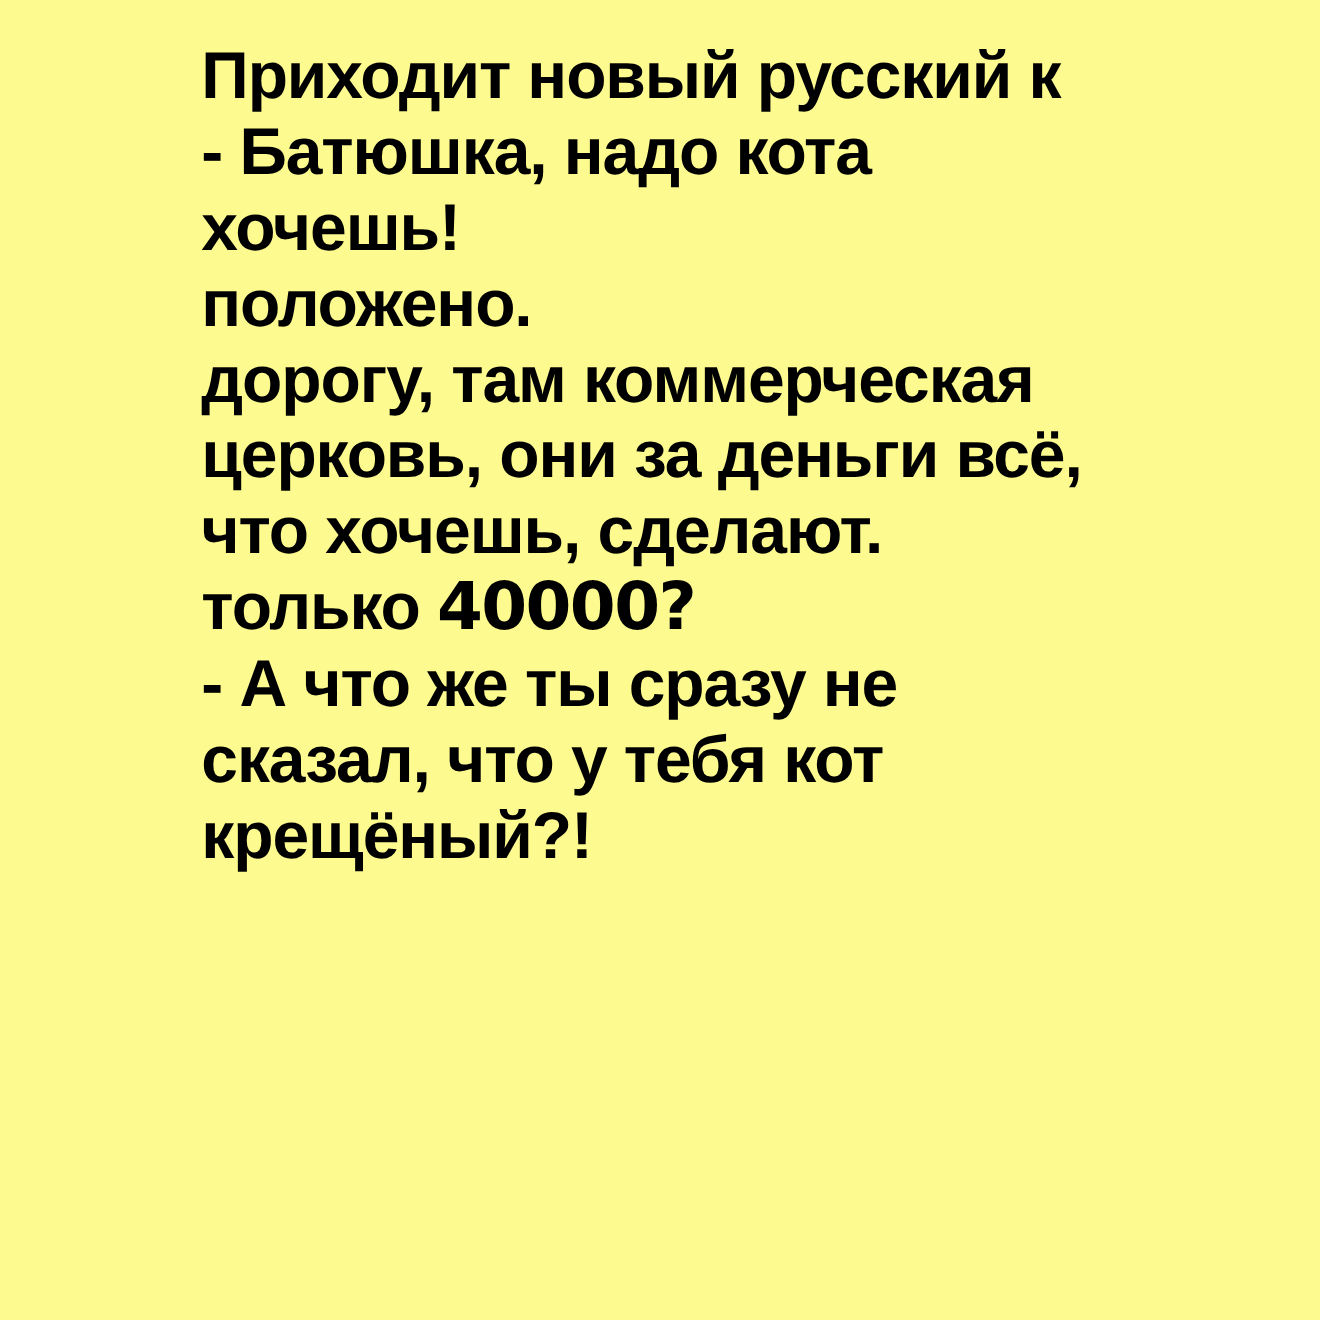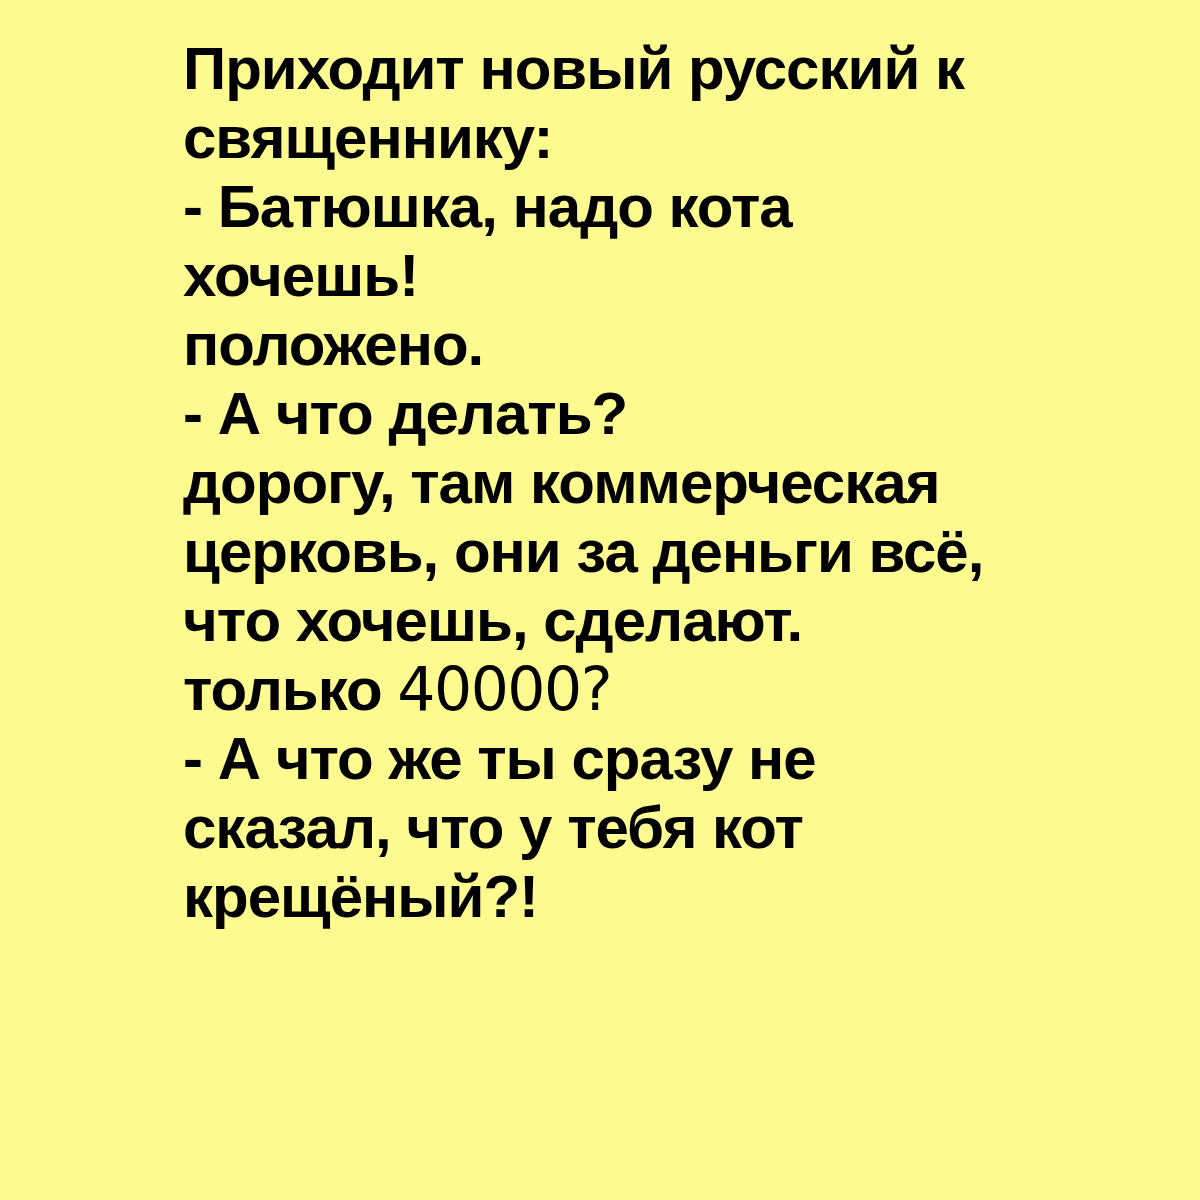--- a/index.html
+++ b/index.html
@@ -24,35 +24,33 @@
     font-family: "Liberation Sans", sans-serif;
     font-weight: 700;
     font-size: 60px;
     line-height: 69px;
     letter-spacing: -1px;
     white-space: nowrap;
   }
   .seg { font: inherit; }
   .seg.heavy {
     font-family: "DejaVu Sans", sans-serif;
-    font-weight: 400;
+    font-weight: 700;
     letter-spacing: -1.5px;
   }
 </style>
 </head>
 <body style="background: rgb(253, 250, 143); color: rgb(0, 0, 0);">
 
 <div class="joke-card">
   <div class="joke-text">
       <div class="joke-line"><span class="seg">Приходит новый русский к</span></div>
-      <div class="joke-line"><span class="seg">священнику:</span></div>
       <div class="joke-line"><span class="seg">- Батюшка, надо кота</span></div>
       <div class="joke-line"><span class="seg">хочешь!</span></div>
       <div class="joke-line"><span class="seg">положено.</span></div>
-      <div class="joke-line"><span class="seg">- А что делать?</span></div>
       <div class="joke-line"><span class="seg">дорогу, там коммерческая</span></div>
       <div class="joke-line"><span class="seg">церковь, они за деньги всё,</span></div>
       <div class="joke-line"><span class="seg">что хочешь, сделают.</span></div>
       <div class="joke-line"><span class="seg">только </span><span class="seg heavy">40000?</span></div>
       <div class="joke-line"><span class="seg">- А что же ты сразу не</span></div>
       <div class="joke-line"><span class="seg">сказал, что у тебя кот</span></div>
       <div class="joke-line"><span class="seg">крещёный?!</span></div>
     </div>
 </div>
 

